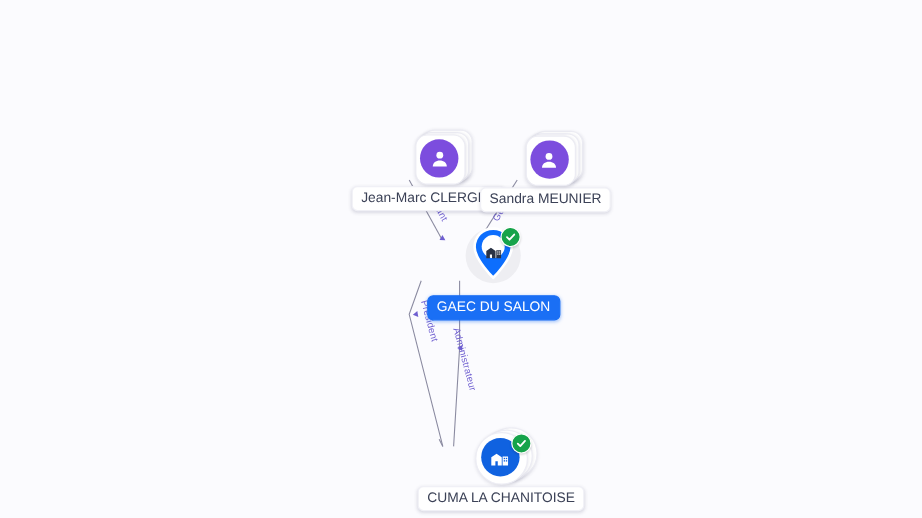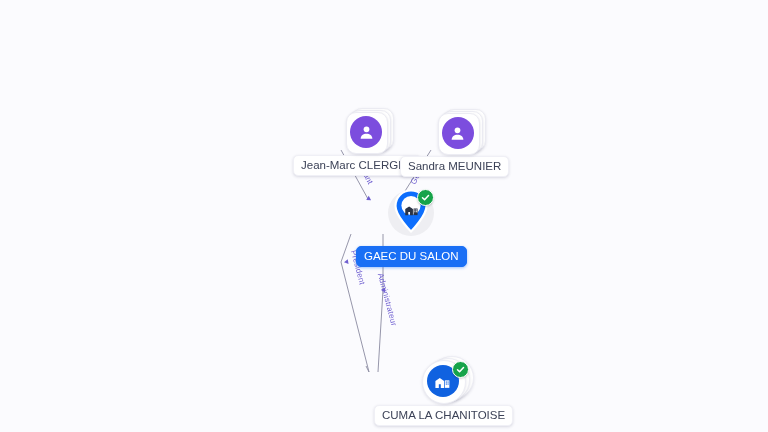--- a/index.html
+++ b/index.html
@@ -264,21 +264,21 @@
       <div class="person-avatar">
         <svg width="19" height="19" viewBox="0 0 24 24" fill="#ffffff">
           <circle cx="12" cy="8" r="3.6"></circle>
           <path d="M4.6 20c0-4.1 3.3-6.4 7.4-6.4S19.4 15.9 19.4 20z"></path>
         </svg>
       </div>
     </div>
     <div class="node-label">Sandra MEUNIER</div>
   </div>
 
-  <div class="node" style="left:348px; top:355px;margin-left:26px;">
+  <div class="node" style="left:348px; top:355px;">
     <div class="company-stack" style="margin-left:6px;">
       <div class="ccard c3"></div>
       <div class="ccard c2"></div>
       <div class="ccard c1"></div>
       <div class="company-disc">
         <svg width="17" height="17" viewBox="0 0 24 24" fill="#ffffff">
           <path d="M2 21V11.3L8.2 7.1l6.1 4.2V21H9.6v-5H6.8v5z"></path>
           <path d="M15.3 21V10.4h6.4V21z"></path>
           <rect x="16.6" y="12" width="1.6" height="1.6" fill="#1062e0"></rect>
           <rect x="19.1" y="12" width="1.6" height="1.6" fill="#1062e0"></rect>

